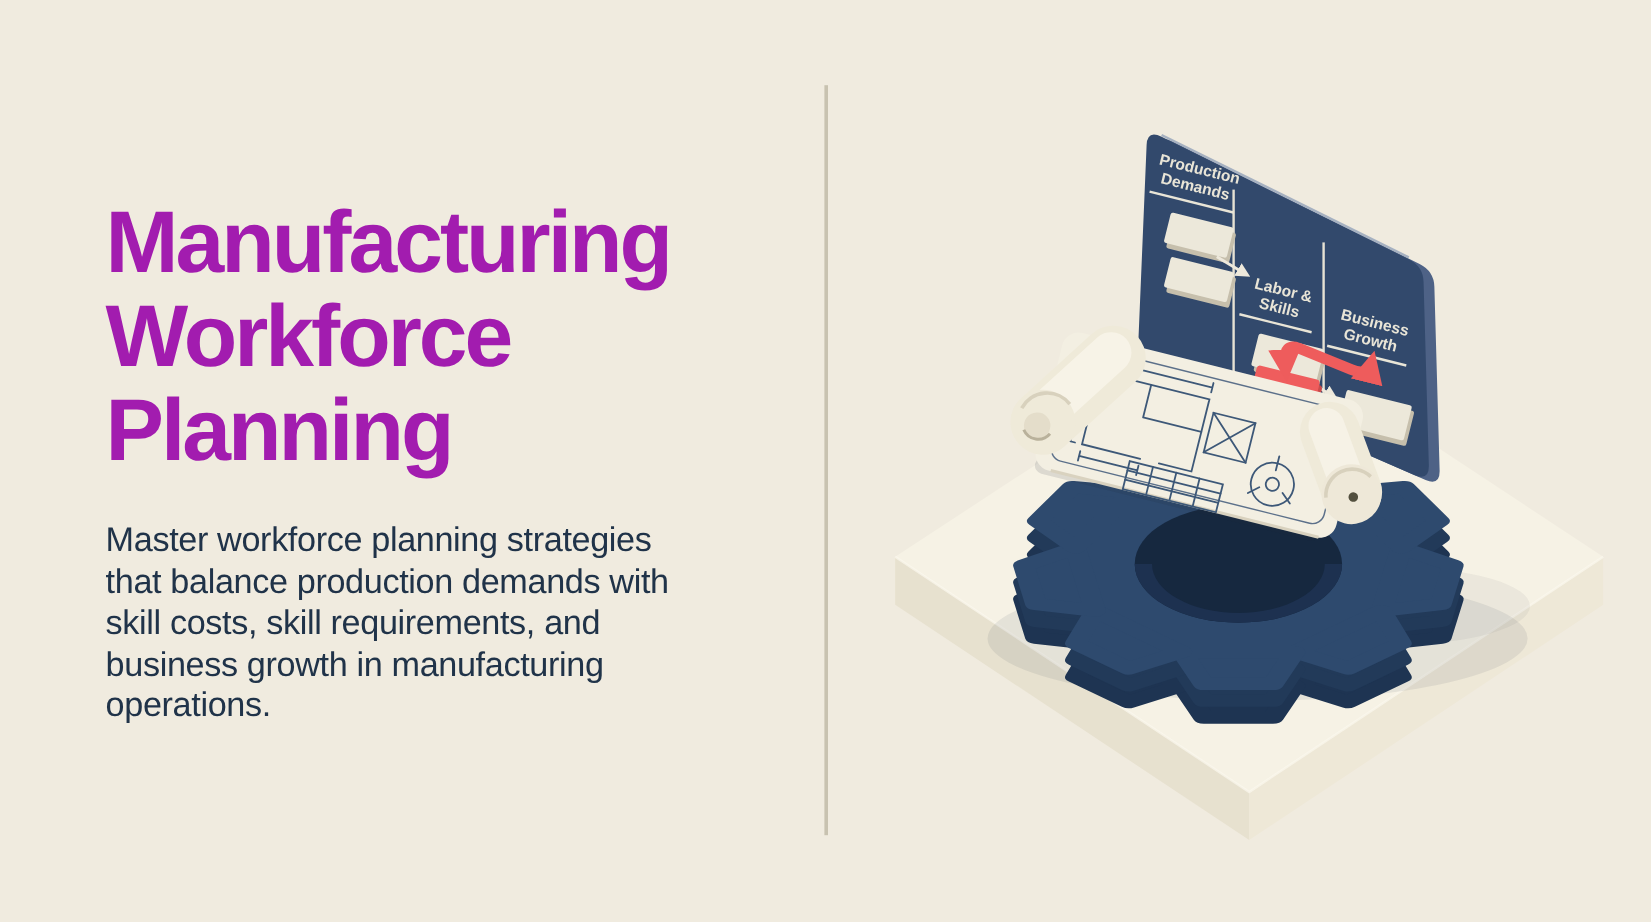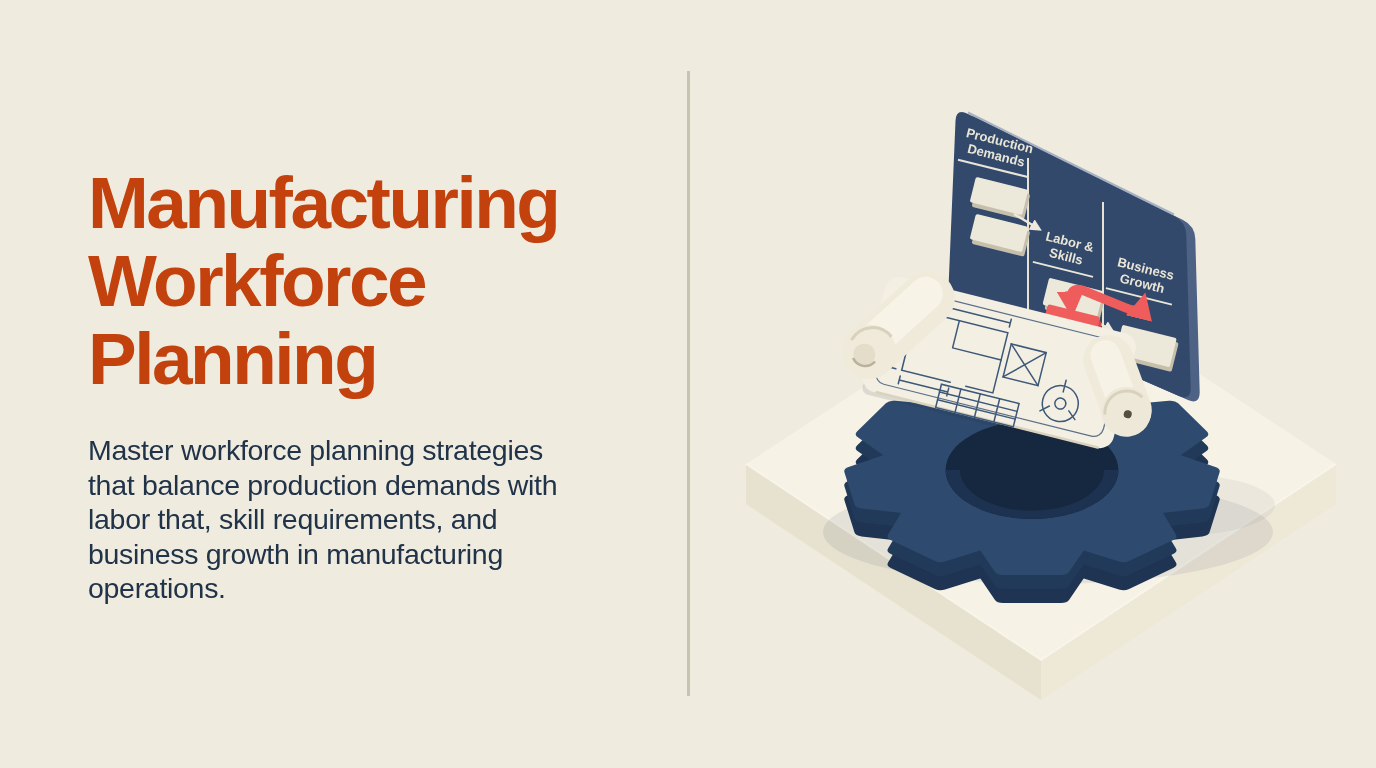--- a/index.html
+++ b/index.html
@@ -4,42 +4,42 @@
 <style>
   html,body{margin:0;padding:0;}
   body{
     width:1376px;height:768px;position:relative;overflow:hidden;
     background:#f0ebdf;
     font-family:"Liberation Sans", sans-serif;
   }
   .slide-title{
     position:absolute;left:88px;top:164px;
     font-weight:700;font-size:73px;line-height:78px;letter-spacing:-2.5px;
-    color:#c2410c;white-space:pre-line;margin:0;
+    color:#a21caf;white-space:pre-line;margin:0;
   }
   .slide-desc{
     position:absolute;left:88px;top:433px;
     font-weight:400;font-size:28.5px;line-height:34.5px;letter-spacing:-0.3px;
     color:#203349;white-space:pre-line;margin:0;
   }
   .divider{
     position:absolute;left:687px;top:71px;width:3px;height:625px;
     background:#c8c2b0;
   }
   svg.scene{position:absolute;left:0;top:0;}
 </style>
 </head>
 <body>
 
 <h1 class="slide-title">Manufacturing
 Workforce
 Planning</h1>
 <p class="slide-desc">Master workforce planning strategies
 that balance production demands with
-labor that, skill requirements, and
+skill costs, skill requirements, and
 business growth in manufacturing
 operations.</p>
 
 <div class="divider"></div>
 
 <svg class="scene" width="1376" height="768" viewBox="0 0 1376 768">
   <defs>
     <marker id="mw" markerUnits="strokeWidth" markerWidth="5" markerHeight="5" refX="3.6" refY="2.5" orient="auto">
       <path d="M0,0 L5,2.5 L0,5 Z" fill="#eee9dc"></path>
     </marker>

